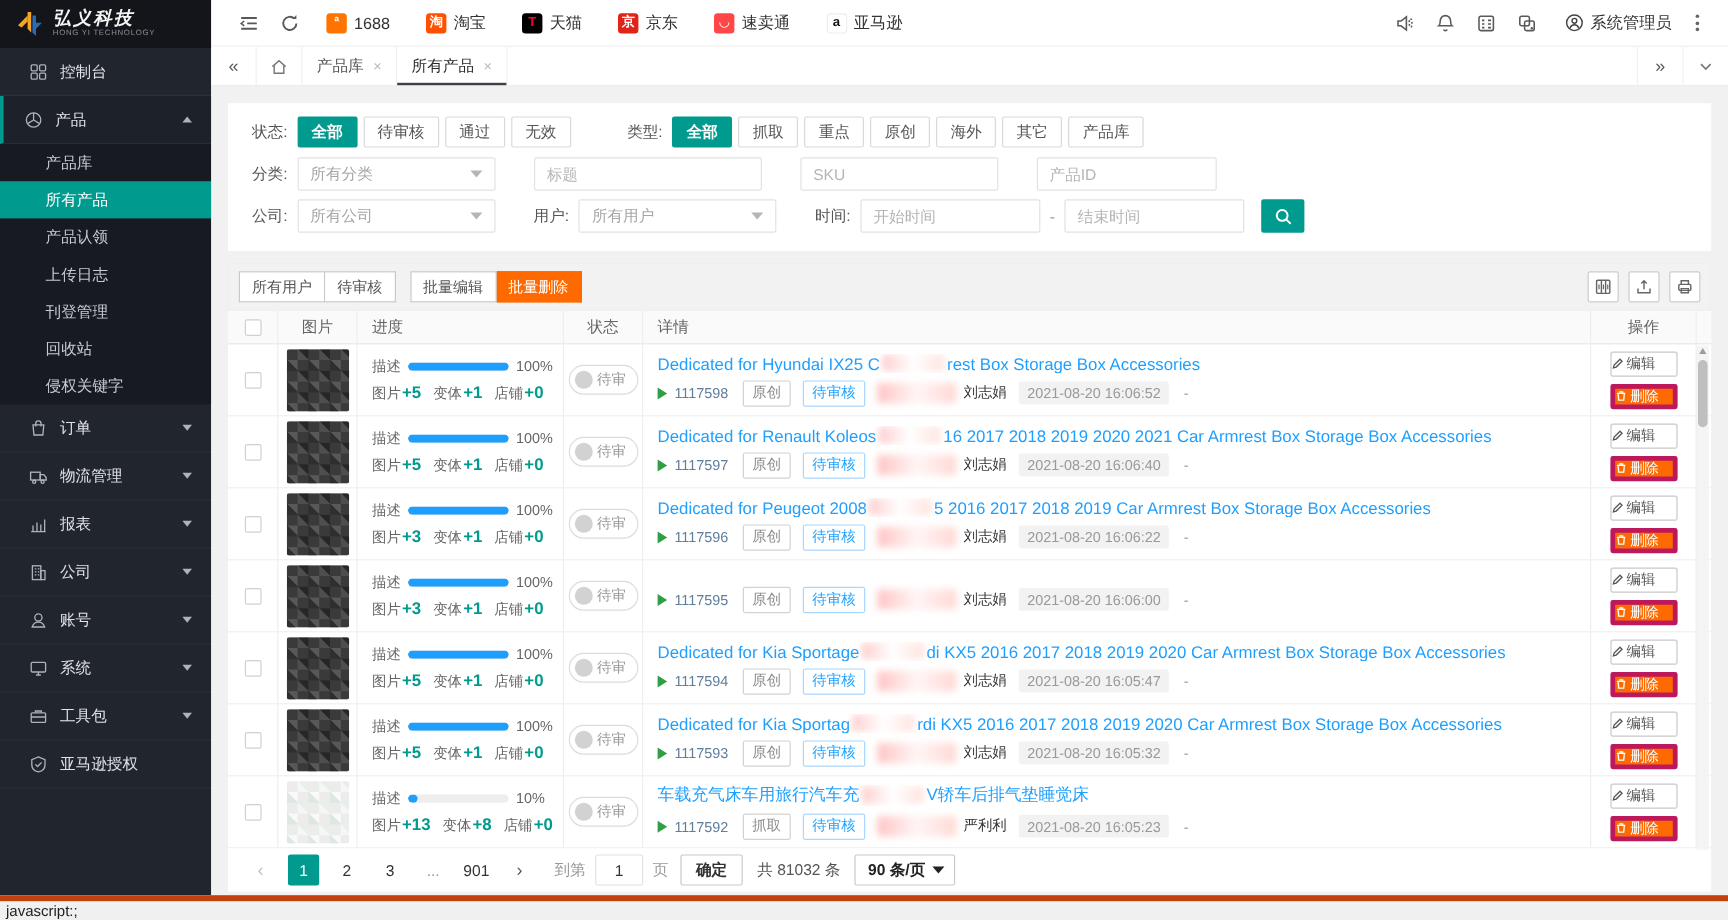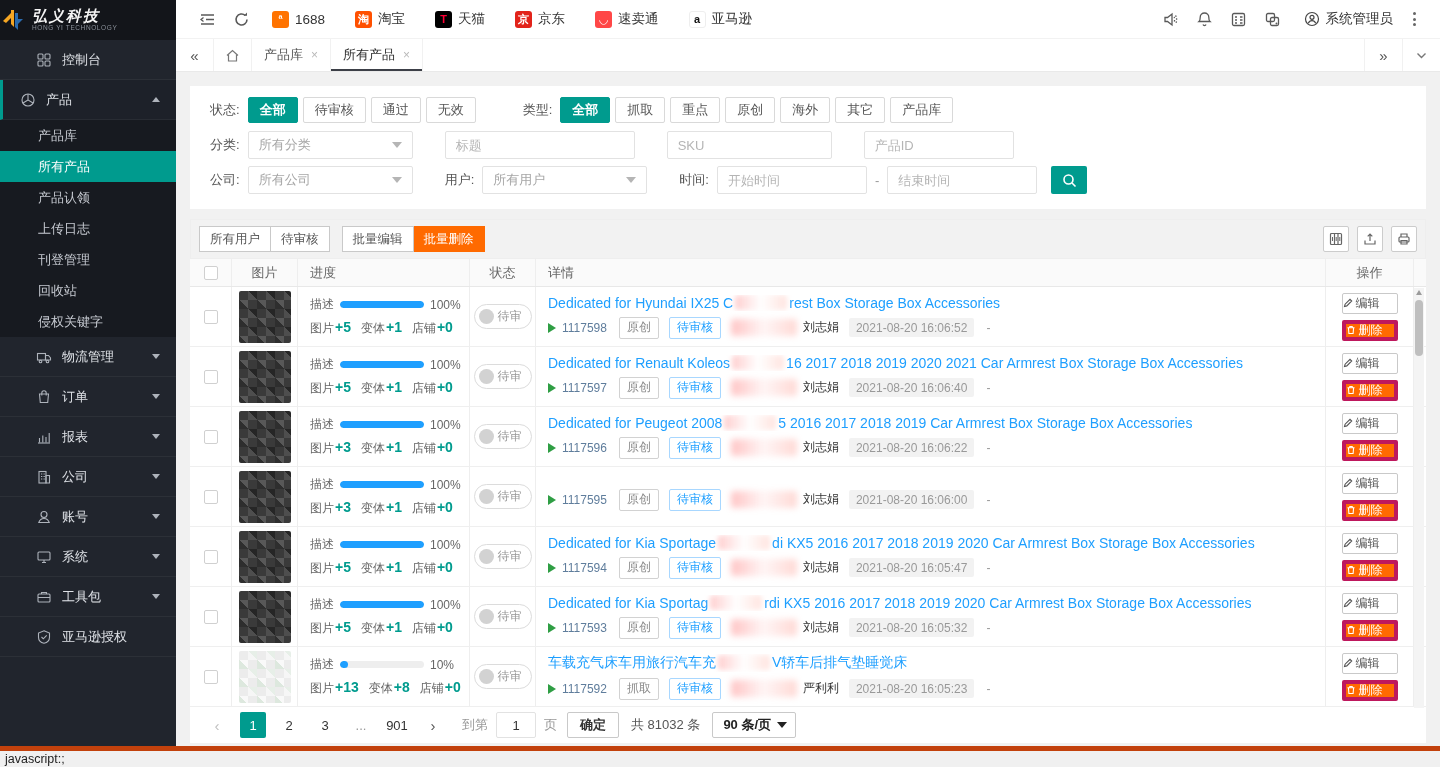--- a/index.html
+++ b/index.html
@@ -1,26 +1,26 @@
 <!DOCTYPE html>
 <html><head>
 <meta charset="utf-8">
 <style>
   * { box-sizing: border-box; margin: 0; padding: 0; }
   html,body { width:1440px; height:767px; overflow:hidden;
     font-family:"Liberation Sans","DejaVu Sans",sans-serif; background:#f1f1f1; }
 
   
   .sidebar { position:absolute; left:0; top:0; bottom:21px; width:176px; background:#21252d; }
-  .logo { height:40px; background:#13151a; display:flex; align-items:center; padding-left:0; }
+  .logo { height:40px; background:#13151a; display:flex; align-items:center; padding-left:12px; }
   .logo-mark { width:26px; height:26px; margin-right:6px; flex:0 0 auto; }
   .logo-txt .cn { color:#f5f5f5; font-size:15px; font-weight:bold; font-style:italic; letter-spacing:2px; line-height:16px; }
   .logo-txt .en { color:#8a9099; font-size:6.5px; letter-spacing:.6px; line-height:8px; }
   .snav { }
-  .sitem { position:relative; height:40px; display:flex; align-items:center; padding-left:36px;
+  .sitem { position:relative; height:40px; display:flex; align-items:center; padding-left:24px;
            border-bottom:1px solid rgba(255,255,255,.05); color:#dfe2e7; font-size:13px; cursor:pointer; }
   .sitem .sicon { width:16px; height:16px; margin-right:10px; color:#aeb3bb; flex:0 0 auto; }
   .sitem.expanded { border-left:3px solid #009b8e; padding-left:17px; background:#1d2129; }
   .arrow { position:absolute; right:16px; width:0; height:0; border-left:4.5px solid transparent; border-right:4.5px solid transparent; }
   .arrow.down { border-top:5px solid #aeb3bb; }
   .arrow.up { border-bottom:5px solid #aeb3bb; }
   .ssub { background:#171a20; }
   .ssubitem { height:31px; display:flex; align-items:center; padding-left:38px; color:#c6cad1; font-size:13px;
               cursor:pointer; }
   .ssubitem.active { background:#009b8e; color:#fff; }
@@ -225,34 +225,34 @@
         <div class="ssubitem">产品库</div>
         <div class="ssubitem active">所有产品</div>
         <div class="ssubitem">产品认领</div>
         <div class="ssubitem">上传日志</div>
         <div class="ssubitem">刊登管理</div>
         <div class="ssubitem">回收站</div>
         <div class="ssubitem">侵权关键字</div>
       </div>
       <div class="sitem">
         <svg class="sicon" viewBox="0 0 16 16" fill="none" stroke="currentColor" stroke-width="1.1">
+          <path d="M3.5 5h9l-.8 8.5H4.3L3.5 5z"></path>
+          <path d="M5.8 6.5V4a2.2 2.2 0 0 1 4.4 0v2.5"></path>
+        </svg>
+        <span>订单</span>
+        <i class="arrow down"></i>
+      </div>
+      <div class="sitem">
+        <svg class="sicon" viewBox="0 0 16 16" fill="none" stroke="currentColor" stroke-width="1.1">
           <rect x="1.5" y="4.5" width="8" height="6.5"></rect>
           <path d="M9.5 6.5h3l2 2.5v2h-5z"></path>
           <circle cx="4.5" cy="12.5" r="1.3"></circle>
           <circle cx="11.5" cy="12.5" r="1.3"></circle>
         </svg>
         <span>物流管理</span>
-        <i class="arrow down"></i>
-      </div>
-      <div class="sitem">
-        <svg class="sicon" viewBox="0 0 16 16" fill="none" stroke="currentColor" stroke-width="1.1">
-          <path d="M3.5 5h9l-.8 8.5H4.3L3.5 5z"></path>
-          <path d="M5.8 6.5V4a2.2 2.2 0 0 1 4.4 0v2.5"></path>
-        </svg>
-        <span>订单</span>
         <i class="arrow down"></i>
       </div>
       <div class="sitem">
         <svg class="sicon" viewBox="0 0 16 16" fill="none" stroke="currentColor" stroke-width="1.1">
           <path d="M2 14h12"></path>
           <path d="M3.5 13.5V9M6.8 13.5V6.5M10 13.5V8M13.2 13.5V4"></path>
         </svg>
         <span>报表</span>
         <i class="arrow down"></i>
       </div>

